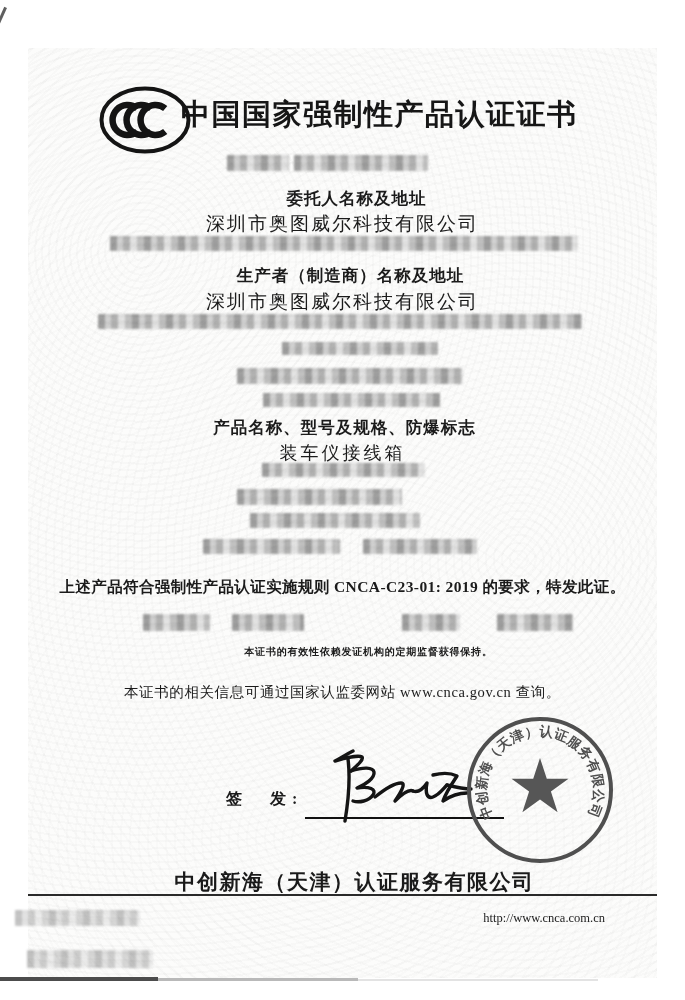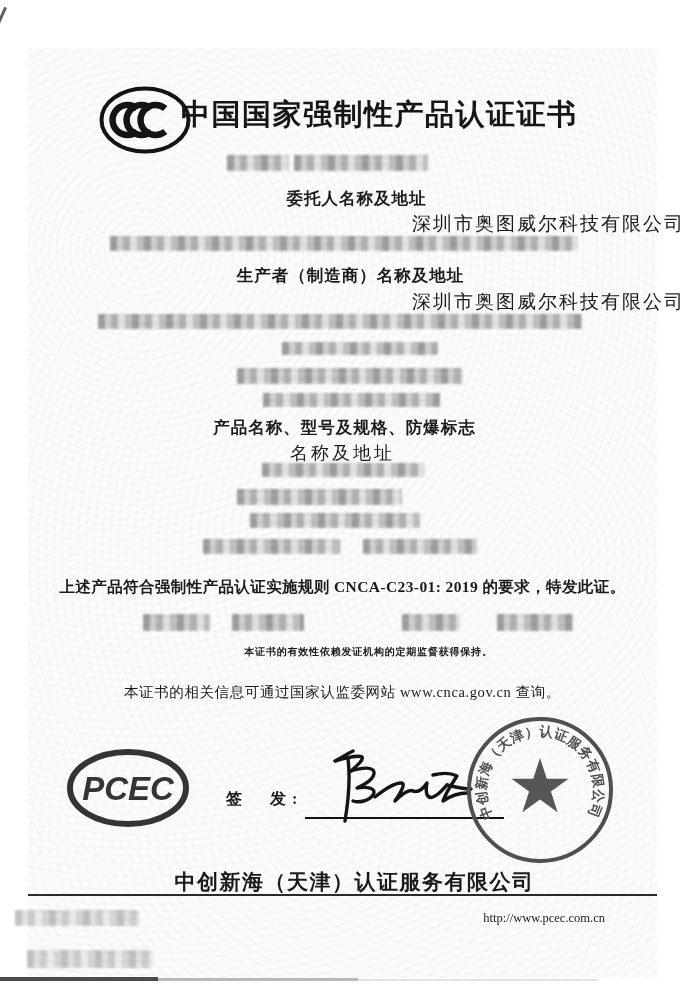--- a/index.html
+++ b/index.html
@@ -16,21 +16,21 @@
       repeating-radial-gradient(circle at 45% 85%, rgba(60,60,60,.016) 0 2px, rgba(0,0,0,0) 2px 9px),
       #fcfcfb;
   }
   .row{position:absolute; left:0; width:685px; text-align:center;}
 
   .title{
     position:absolute; left:181px; top:95px; font-size:29px; font-weight:bold;
     letter-spacing:1.5px; color:#161616; white-space:nowrap;
   }
   .sec-head{font-size:16.5px; font-weight:bold; letter-spacing:1px;}
-  .sec-val{font-size:19px; letter-spacing:2px;text-align:right;}
+  .sec-val{font-size:19px; letter-spacing:2px;}
 
   .mosaic{
     position:absolute;
     background-image:
       repeating-linear-gradient(90deg, rgba(92,92,92,.80) 0 7px, rgba(173,173,173,.75) 7px 13px,
         rgba(124,124,124,.80) 13px 20px, rgba(204,204,204,.70) 20px 27px, rgba(147,147,147,.78) 27px 34px),
       repeating-linear-gradient(0deg, rgba(255,255,255,.30) 0 4px, rgba(30,30,30,.14) 4px 8px);
     filter:blur(1.2px); opacity:.72; border-radius:1px;
   }
   .mosaic.light{opacity:.45;}
@@ -96,44 +96,38 @@
 
   <div class="row sec-head" style="top:265px; transform:translateX(8px);">生产者（制造商）名称及地址</div>
   <div class="row sec-val" style="top:289px;">深圳市奥图威尔科技有限公司</div>
   <div class="mosaic" style="left:98px; top:314px; width:484px; height:15px;"></div>
 
   <div class="mosaic" style="left:282px; top:342px; width:156px; height:13px;"></div>
   <div class="mosaic" style="left:237px; top:368px; width:226px; height:16px;"></div>
   <div class="mosaic" style="left:263px; top:393px; width:177px; height:14px;"></div>
 
   <div class="row sec-head" style="top:417px; transform:translateX(2px);">产品名称、型号及规格、防爆标志</div>
-  <div class="row" style="top:441px; font-size:18px; letter-spacing:3px;">名称及地址</div>
+  <div class="row" style="top:441px; font-size:18px; letter-spacing:3px;">装车仪接线箱</div>
 
   <div class="mosaic" style="left:262px; top:463px; width:163px; height:14px;"></div>
   <div class="mosaic" style="left:237px; top:489px; width:165px; height:16px;"></div>
   <div class="mosaic" style="left:250px; top:513px; width:170px; height:15px;"></div>
   <div class="mosaic" style="left:203px; top:539px; width:137px; height:15px;"></div>
   <div class="mosaic" style="left:363px; top:539px; width:114px; height:15px;"></div>
 
   <div class="row statement" style="top:577px;">上述产品符合强制性产品认证实施规则 CNCA-C23-01: 2019 的要求，特发此证。</div>
 
   <div class="mosaic" style="left:143px; top:614px; width:67px; height:17px;"></div>
   <div class="mosaic" style="left:232px; top:614px; width:72px; height:17px;"></div>
   <div class="mosaic" style="left:402px; top:614px; width:58px; height:17px;"></div>
   <div class="mosaic" style="left:497px; top:614px; width:76px; height:17px;"></div>
 
   <div class="row note-bold" style="top:645px;">本证书的有效性依赖发证机构的定期监督获得保持。</div>
   <div class="row note" style="top:683px;">本证书的相关信息可通过国家认监委网站 www.cnca.gov.cn 查询。</div>
 
-  <div style="position:absolute; left:65px; top:747px;">
-    <svg width="126" height="82" viewBox="0 0 126 82">
-      <ellipse cx="63" cy="41" rx="58" ry="36" fill="none" stroke="#343434" stroke-width="6"></ellipse>
-      <text x="63" y="53" text-anchor="middle" font-family="Liberation Sans, sans-serif" font-size="33" font-weight="bold" font-style="italic" fill="#343434">PCEC</text>
-    </svg>
-  </div>
 
   <div class="sign-label">签　发:</div>
   <div style="position:absolute; left:315px; top:745px;">
     <svg width="180" height="80" viewBox="0 0 180 80">
       <g fill="none" stroke="#141414" stroke-width="3.4" stroke-linecap="round" stroke-linejoin="round">
         <path d="M38,6 C30,10 24,14 20,16 C30,13 44,10 47,12 C49,14 43,20 36,26"></path>
         <path d="M33,14 C35,30 34,52 30,76"></path>
         <path d="M36,26 C48,22 58,22 59,27 C60,33 50,40 42,43 C54,41 62,44 58,50 C54,56 44,58 38,56"></path>
         <path d="M60,52 C70,44 80,38 86,38 C92,38 84,50 80,56 C86,50 94,44 98,46"></path>
         <path d="M98,46 C104,48 108,44 112,38 C110,48 112,54 118,52 C124,50 128,44 132,40"></path>
@@ -154,15 +148,15 @@
       <text font-family="Liberation Serif, serif" font-size="13.5" font-weight="bold" fill="#4f4f4f" letter-spacing="0.5">
         <textPath href="#stampArc" startOffset="0">中创新海（天津）认证服务有限公司</textPath>
       </text>
     </svg>
   </div>
 
   <div class="issuer">中创新海（天津）认证服务有限公司</div>
 
   <div class="footer-hr"></div>
   <div class="mosaic light" style="left:15px; top:910px; width:125px; height:16px;"></div>
-  <div class="footer-website">http://www.pcec.com.cn</div>
+  <div class="footer-website">http://www.cnca.com.cn</div>
   <div class="mosaic light" style="left:27px; top:950px; width:126px; height:18px;"></div>
 </div>
 
 </body></html>

